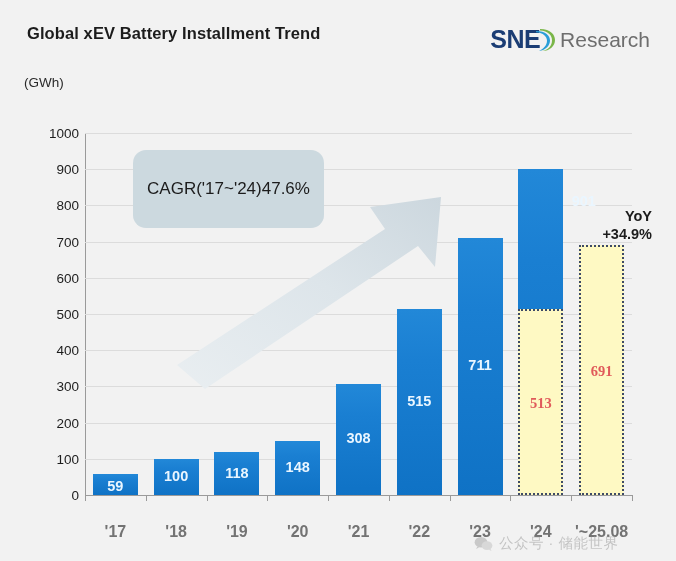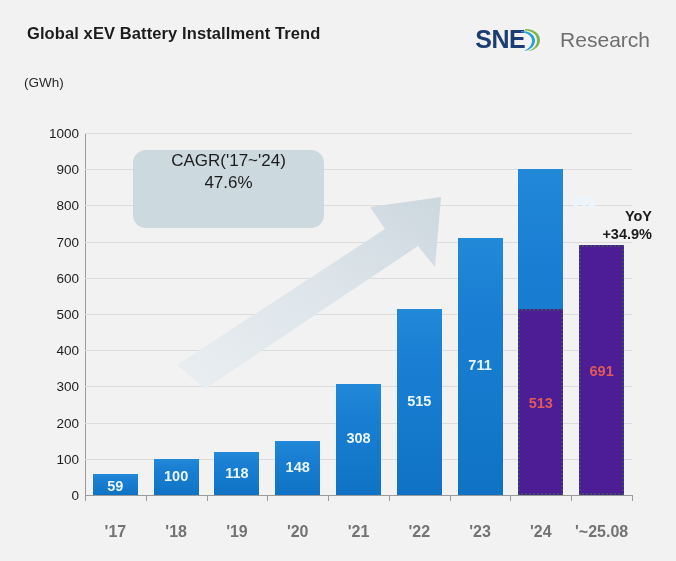--- a/index.html
+++ b/index.html
@@ -55,21 +55,21 @@
     margin-left: -9px;
     margin-right: 1px;
     position: relative;
     top: 1px;
   }
   .logo-research {
     font-size: 21px;
     font-weight: 500;
     color: #6e6e6e;
     line-height: 1;
-    margin-left: 17px;
+    margin-left: 2px;
   }
 
   .unit {
     position: absolute;
     left: 24px;
     top: 75px;
     font-size: 13.5px;
     color: #2a2a2a;
   }
 
@@ -148,23 +148,24 @@
     left: 0;
     width: 100%;
     text-align: center;
     font-size: 14.5px;
     font-weight: 600;
     color: #eaf6ff;
   }
 
   .bar-dotted {
     position: absolute;
-    background: #4c1d95;
+    background: #fef9c3;
     border: 2px dotted #3d4a66;
     box-sizing: border-box;
+    font-family: Liberation Serif, serif;
   }
   .bar-dotted-label {
     position: absolute;
     left: 0;
     width: 100%;
     text-align: center;
     font-size: 14.5px;
     font-weight: 600;
     color: #e05a5a;
   }
@@ -172,23 +173,23 @@
   
   .cagr-box {
     position: absolute;
     left: 133px;
     top: 150px;
     width: 191px;
     height: 78px;
     background: #ccd9df;
     border-radius: 13px;
     display: flex;
-    flex-direction: column;
+    flex-direction: row;
     align-items: center;
-    justify-content: flex-start;
+    justify-content: center;
     line-height: 1.28;
   }
   .cagr-line {
     font-size: 17px;
     color: #1c1c1c;
     text-align: center;
   }
 
   
   .yoy {
@@ -341,14 +342,25 @@
   <div class="cagr-box">
     <div class="cagr-line">CAGR('17~'24)</div>
     <div class="cagr-line">47.6%</div>
   </div>
 
   <div class="yoy">
     <div>YoY</div>
     <div>+34.9%</div>
   </div>
 
+  <div class="watermark">
+    <span class="wm-icon">
+      <svg viewBox="0 0 19 16" width="19" height="16" aria-hidden="true">
+        <ellipse cx="7" cy="6.2" rx="6.4" ry="5.2" fill="#a8a8a8"></ellipse>
+        <path d="M3.4 10.4 L2 13 L5 11.4 Z" fill="#a8a8a8"></path>
+        <ellipse cx="13" cy="9.6" rx="5.4" ry="4.4" fill="#c4c4c4"></ellipse>
+        <path d="M16.4 12.8 L17.6 15 L14.8 13.8 Z" fill="#c4c4c4"></path>
+      </svg>
+    </span>
+    <span class="wm-text">公众号 · 储能世界</span>
+  </div>
 
 </div>
 
 </body></html>

